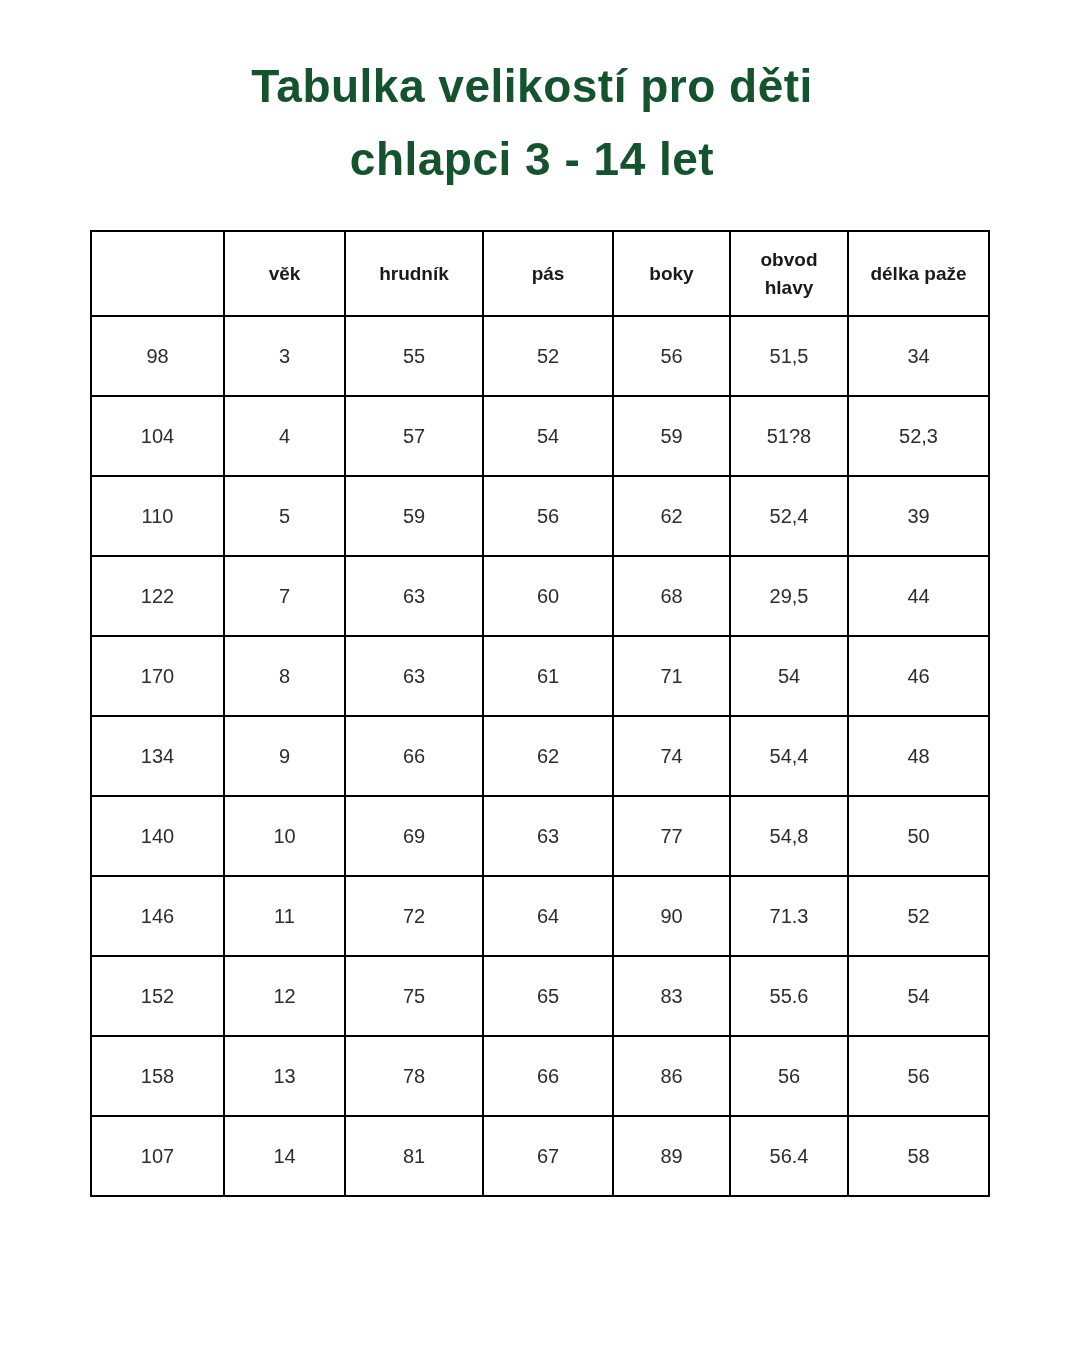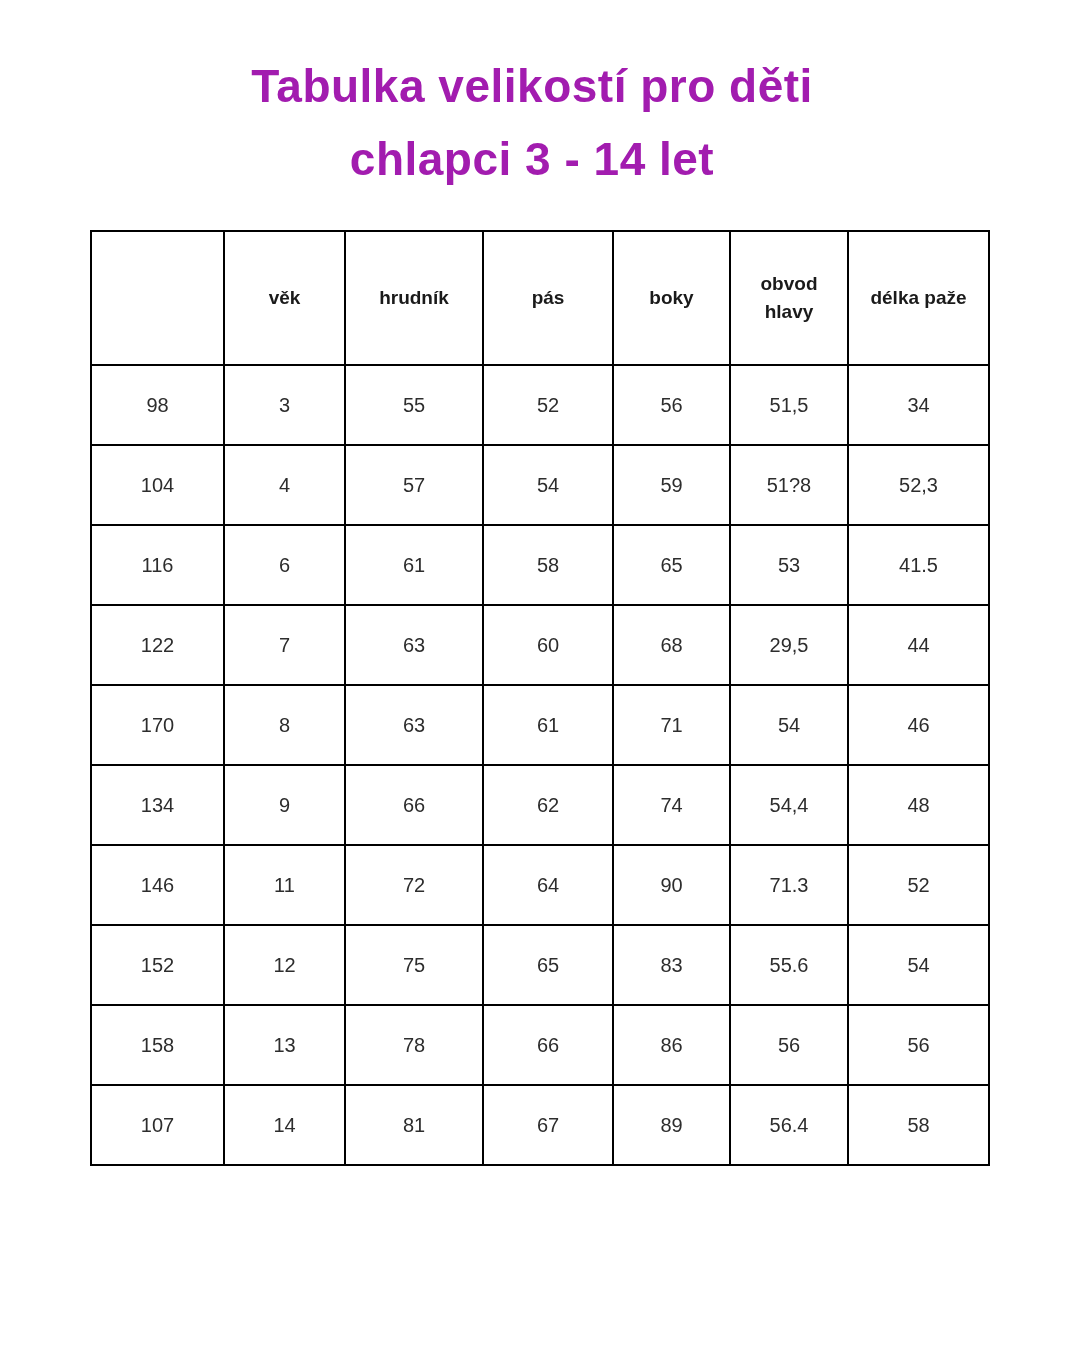--- a/index.html
+++ b/index.html
@@ -16,21 +16,21 @@
     width: 1080px;
     height: 1350px;
     background: #ffffff;
   }
   .title {
     position: absolute;
     top: 50px;
     left: 0;
     width: 1064px;
     text-align: center;
-    color: #a21caf;
+    color: #14532d;
     font-size: 46px;
     font-weight: 700;
     line-height: 73px;
     letter-spacing: 0.5px;
   }
   .title span { display: block; }
   table.size-table {
     position: absolute;
     top: 230px;
     left: 90px;
@@ -39,21 +39,21 @@
     table-layout: fixed;
     background: #ffffff;
   }
   table.size-table th,
   table.size-table td {
     border: 2px solid #000000;
     text-align: center;
     vertical-align: middle;
     background: #ffffff;
   }
-  table.size-table thead tr { height: 134px; }
+  table.size-table thead tr { height: 85px; }
   table.size-table tbody tr { height: 80px; }
   table.size-table th {
     font-size: 19px;
     font-weight: 700;
     color: #1a1a1a;
     line-height: 1.45;
     padding: 0 10px;
   }
   table.size-table td {
     font-size: 20px;
@@ -105,27 +105,27 @@
         <tr>
           <td>104</td>
           <td>4</td>
           <td>57</td>
           <td>54</td>
           <td>59</td>
           <td>51?8</td>
           <td>52,3</td>
         </tr>
         <tr>
-          <td>116</td>
-          <td>6</td>
-          <td>61</td>
-          <td>58</td>
-          <td>65</td>
-          <td>53</td>
-          <td>41.5</td>
+          <td>110</td>
+          <td>5</td>
+          <td>59</td>
+          <td>56</td>
+          <td>62</td>
+          <td>52,4</td>
+          <td>39</td>
         </tr>
         <tr>
           <td>122</td>
           <td>7</td>
           <td>63</td>
           <td>60</td>
           <td>68</td>
           <td>29,5</td>
           <td>44</td>
         </tr>
@@ -141,20 +141,29 @@
         <tr>
           <td>134</td>
           <td>9</td>
           <td>66</td>
           <td>62</td>
           <td>74</td>
           <td>54,4</td>
           <td>48</td>
         </tr>
         <tr>
+          <td>140</td>
+          <td>10</td>
+          <td>69</td>
+          <td>63</td>
+          <td>77</td>
+          <td>54,8</td>
+          <td>50</td>
+        </tr>
+        <tr>
           <td>146</td>
           <td>11</td>
           <td>72</td>
           <td>64</td>
           <td>90</td>
           <td>71.3</td>
           <td>52</td>
         </tr>
         <tr>
           <td>152</td>

